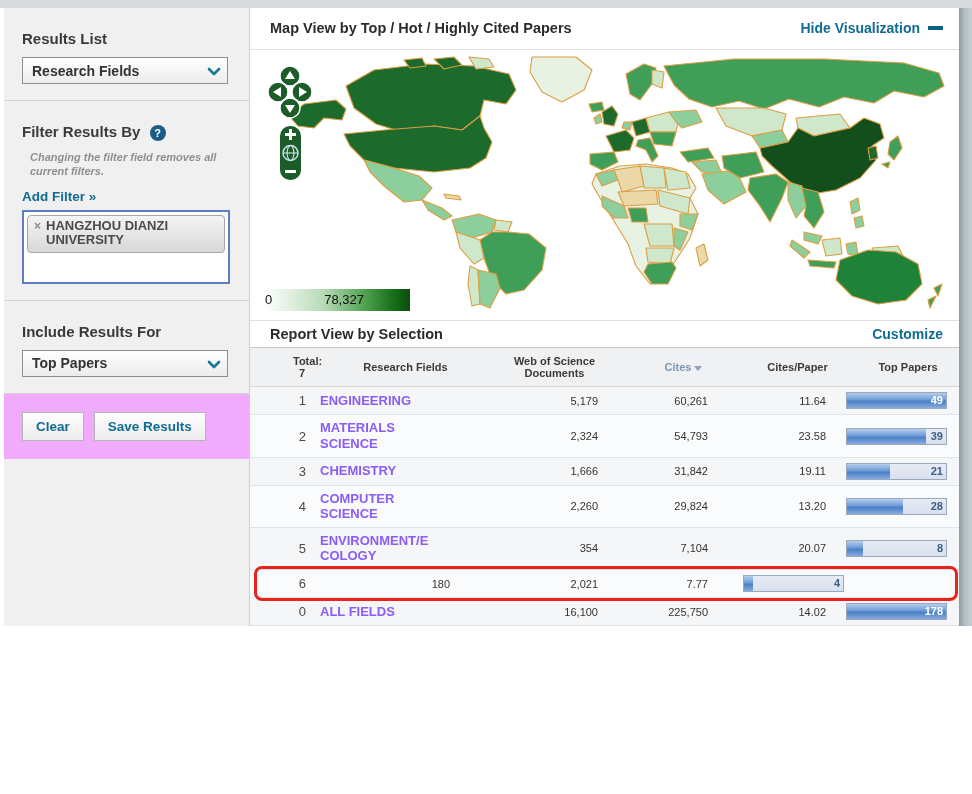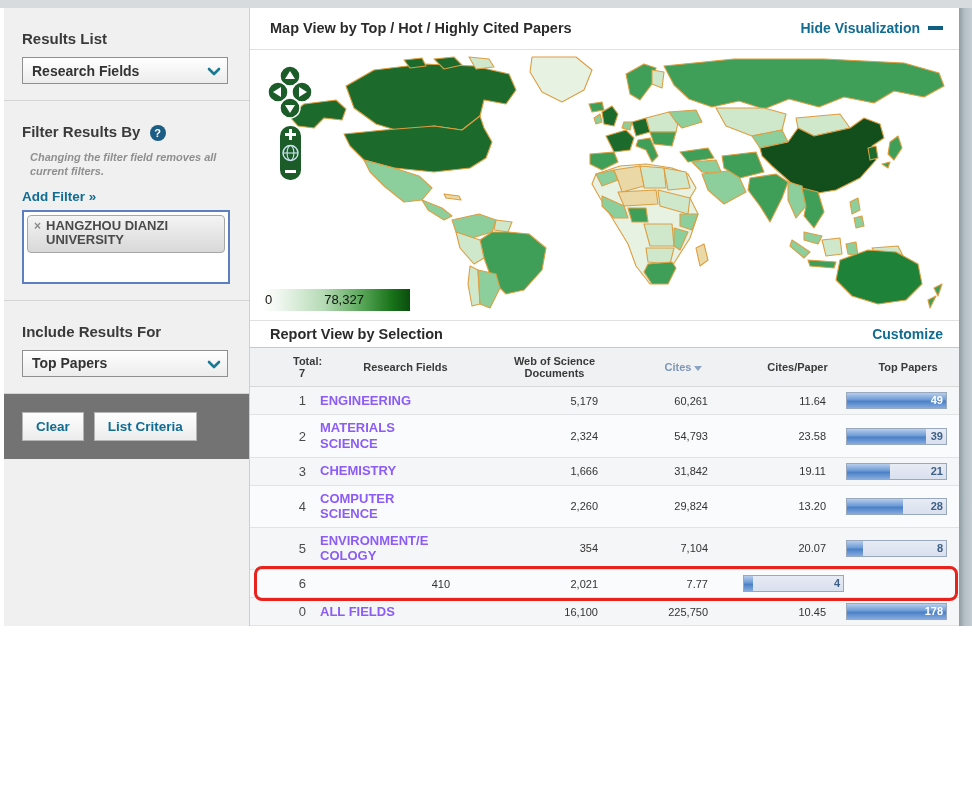--- a/index.html
+++ b/index.html
@@ -14,21 +14,21 @@
   .select { position:relative; width:206px; height:27px; border:1px solid #8f8f8f; background:linear-gradient(#ffffff,#ececec); display:flex; align-items:center; padding:0 26px 0 9px; cursor:pointer; }
   .select .sel-text { font-size:14px; font-weight:bold; color:#333; white-space:nowrap; overflow:hidden; }
   .select .chev { position:absolute; right:5px; top:6px; }
   .help-circle { display:inline-flex; width:16px; height:16px; border-radius:50%; background:#1c5d85; color:#fff; font-size:11px; font-weight:bold; align-items:center; justify-content:center; vertical-align:middle; margin-left:5px; }
   .sb-note { font-size:11px; font-style:italic; color:#8f8f8f; line-height:1.25; margin:2px 0 8px 8px; font-weight:bold; }
   .add-filter { font-size:13.5px; font-weight:bold; color:#106c92; text-decoration:none; display:inline-block; margin-bottom:6px; cursor:pointer; }
   .filter-box { width:208px; height:74px; background:#fff; border:2px solid #5b7fc0; padding:3px; }
   .filter-tag { background:linear-gradient(#f4f4f4,#d8d8d8); border:1px solid #a6a6a6; border-radius:4px; padding:3px 6px 4px 6px; display:flex; gap:5px; }
   .tag-x { color:#8a8a8a; font-size:12px; font-weight:bold; cursor:pointer; line-height:1.2; }
   .tag-label { font-size:13px; font-weight:bold; color:#4a4a4a; line-height:1.15; }
-  .sb-buttons { padding:18px 18px; display:flex; gap:10px; background:#737373; }
+  .sb-buttons { padding:18px 18px; display:flex; gap:10px; background:#f0abfc; }
   .btn { border:1px solid #b5b5b5; background:linear-gradient(#fefefe,#ececec); color:#106c92; font-weight:bold; font-size:13.5px; padding:6px 13px; cursor:pointer; font-family:"Liberation Sans",sans-serif; }
 
   
   .main { flex:1; background:#fff; display:flex; flex-direction:column; }
   .map-header { height:57px; display:flex; align-items:center; justify-content:space-between; padding:0 16px 0 20px; border-bottom:1px solid #e0e0e0; }
   .map-title { font-size:14.5px; font-weight:bold; color:#2b2b2b; }
   .link-teal { font-size:14px; font-weight:bold; color:#106c92; cursor:pointer; text-decoration:none; }
   .hide-viz { display:flex; align-items:center; gap:8px; cursor:pointer; }
   .minus-ic { width:15px; height:4px; background:#0f5f83; display:inline-block; }
 
@@ -113,21 +113,21 @@
         <span class="chev">
           <svg width="16" height="15">
               <polyline points="3,5 8,10 13,5" fill="none" stroke="#1a7a94" stroke-width="2.6" stroke-linecap="round" stroke-linejoin="round"></polyline>
             </svg>
         </span>
       </div>
     </div>
 
     <div class="sb-buttons">
       <button class="btn">Clear</button>
-      <button class="btn">List Criteria</button>
+      <button class="btn">Save Results</button>
     </div>
   </aside>
 
   <main class="main">
 
     <div class="map-header">
       <div class="map-title">Map View by Top / Hot / Highly Cited Papers</div>
       <div class="hide-viz">
         <span class="link-teal">Hide Visualization</span>
         <span class="minus-ic"></span>
@@ -333,36 +333,36 @@
     <div class="cell-num">20.07</div>
     <div class="cell-bar">
       <div class="bar-track">
         <div class="bar-fill" style="width: 16%;"></div>
         <span class="bar-val">8</span>
       </div>
     </div>
   </div>
           <div class="row highlighted">
     <div class="cell-rank">6</div>
-    <div class="cell-num">410</div>
+    <div class="cell-num">180</div>
     <div class="cell-num">2,021</div>
     <div class="cell-num">7.77</div>
     <div class="cell-bar">
       <div class="bar-track">
         <div class="bar-fill" style="width: 9%;"></div>
         <span class="bar-val">4</span>
       </div>
     </div>
   </div>
           <div class="row">
     <div class="cell-rank">0</div>
     <a class="cell-field">ALL FIELDS</a>
     <div class="cell-num">16,100</div>
     <div class="cell-num">225,750</div>
-    <div class="cell-num">10.45</div>
+    <div class="cell-num">14.02</div>
     <div class="cell-bar">
       <div class="bar-track full">
         <div class="bar-fill" style="width: 100%;"></div>
         <span class="bar-val">178</span>
       </div>
     </div>
   </div>
         </div>
     </div>
 

